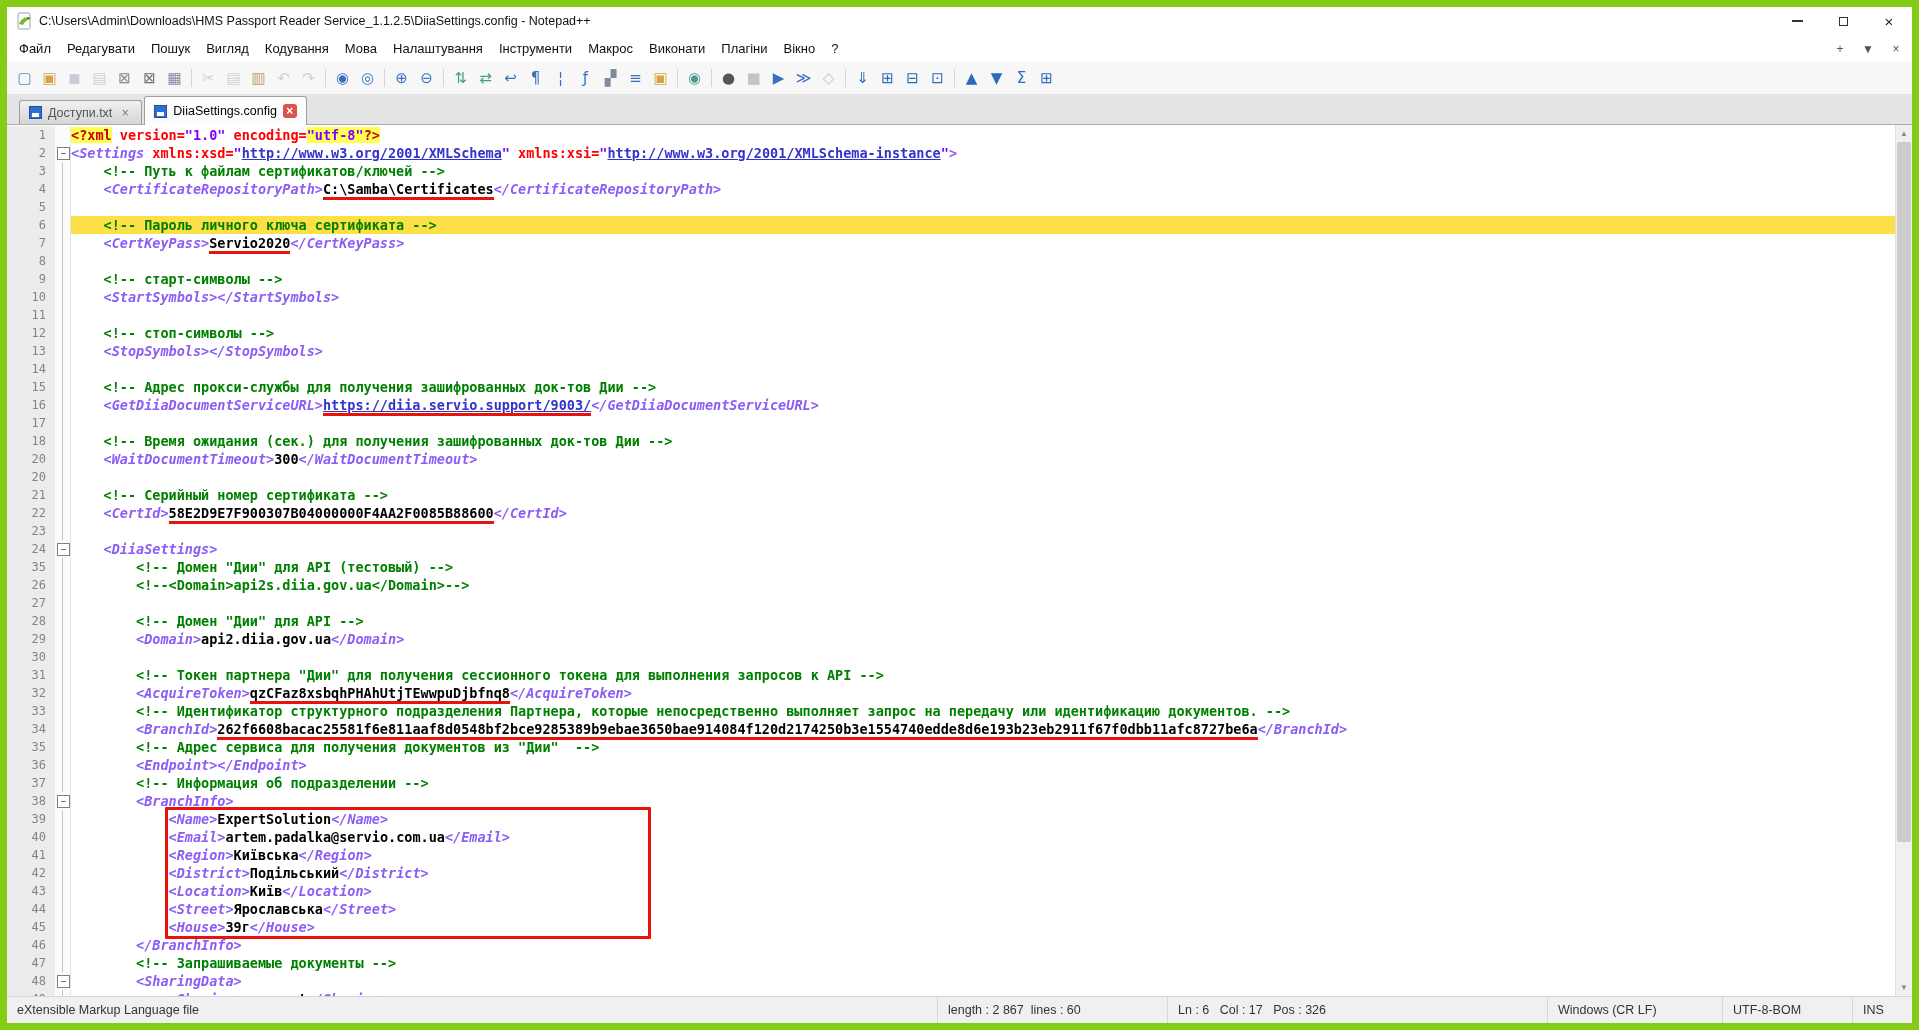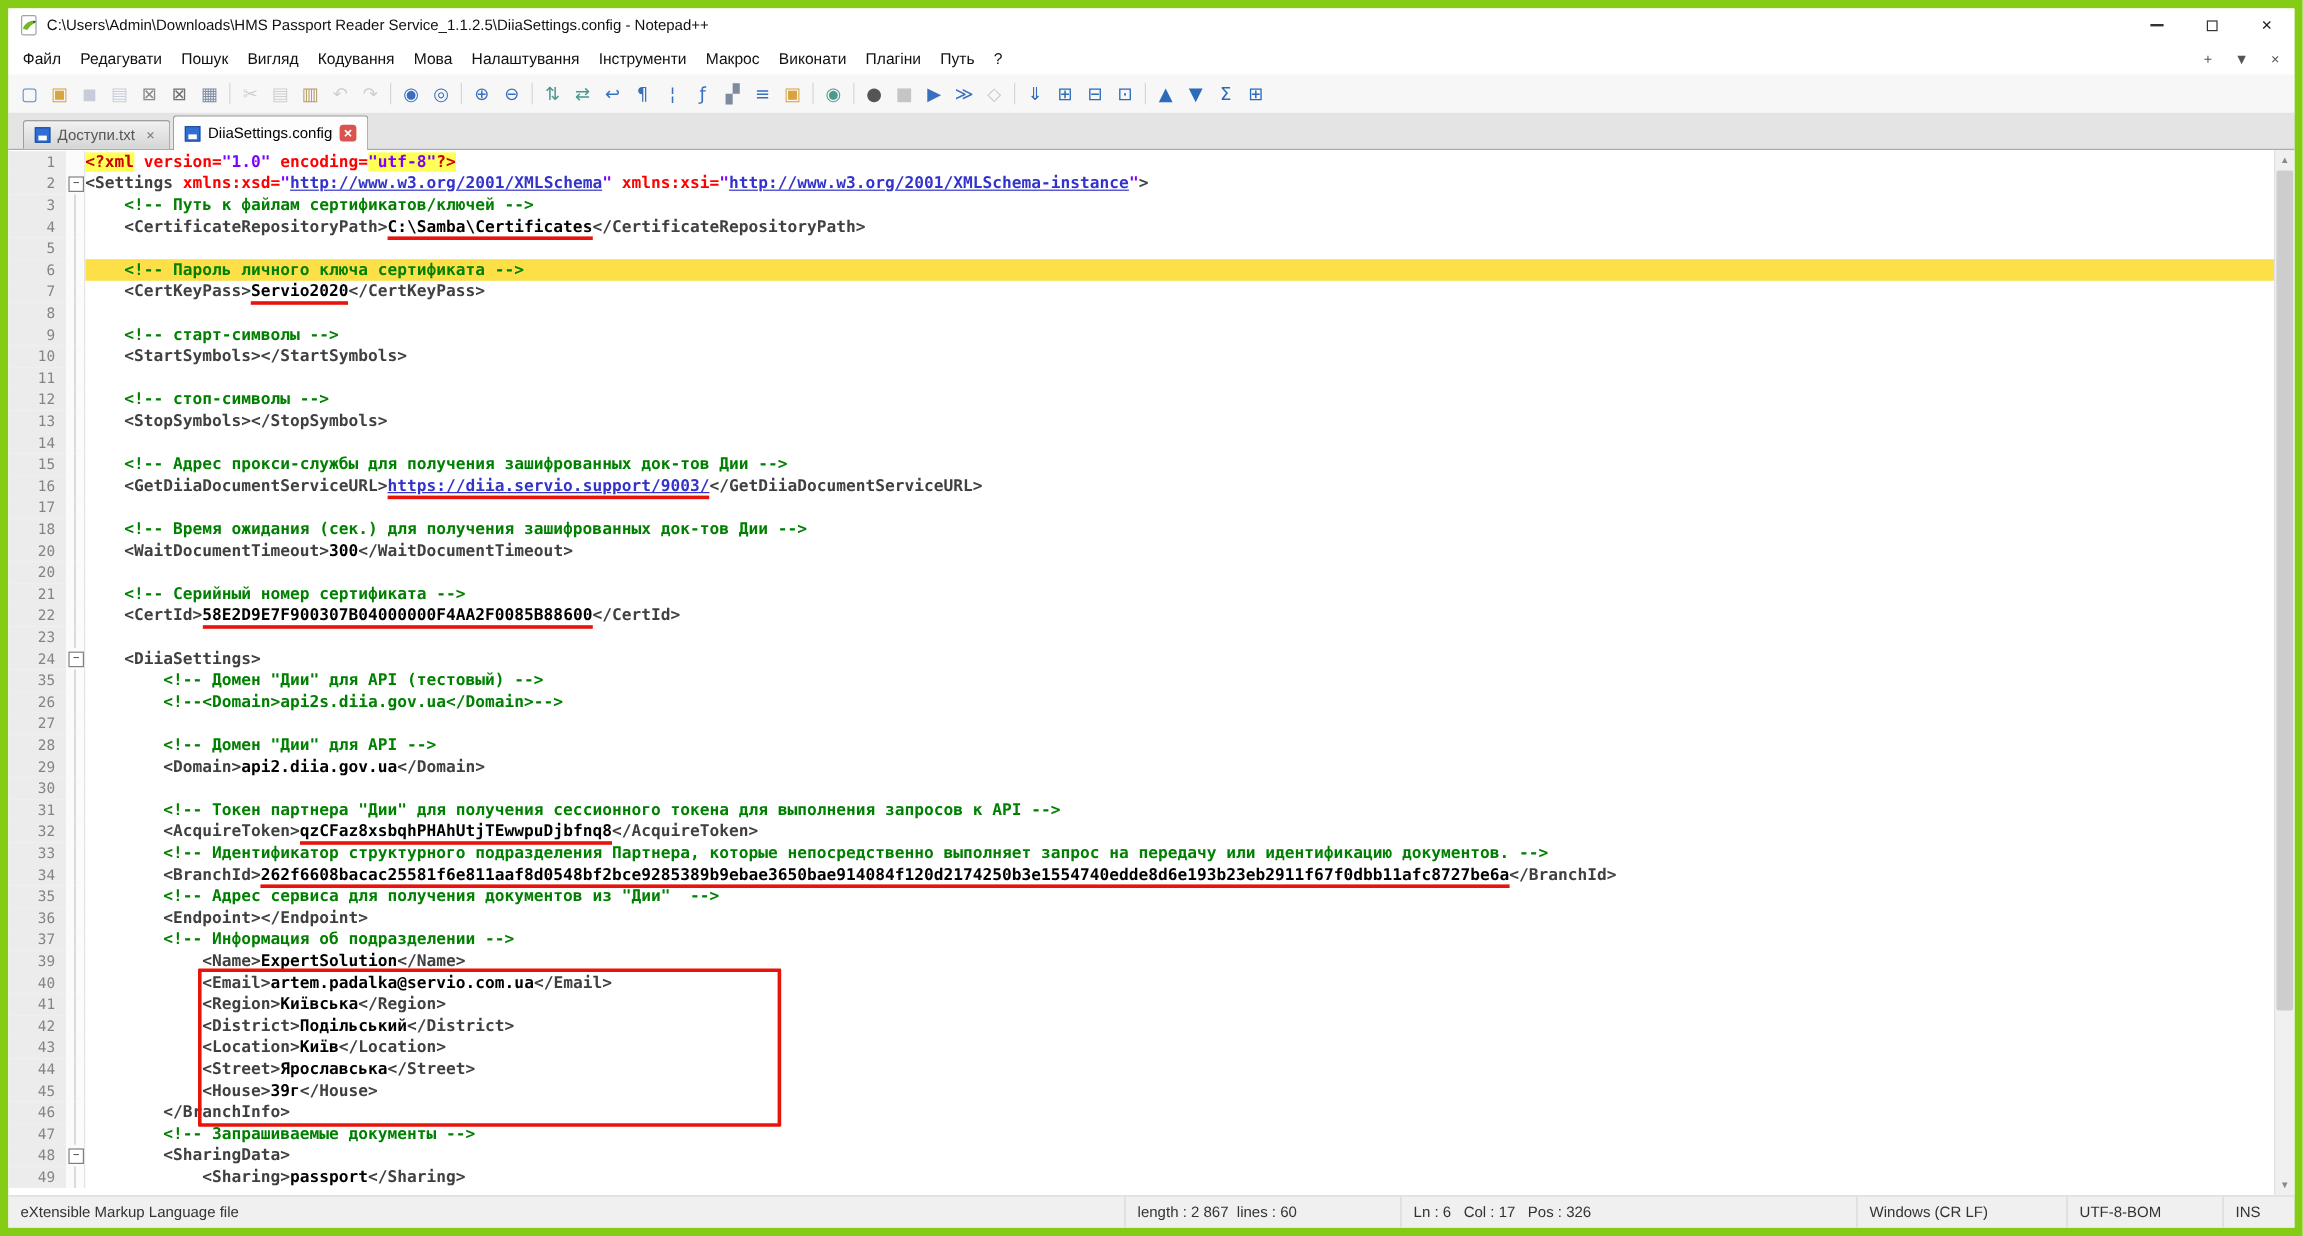--- a/index.html
+++ b/index.html
@@ -52,21 +52,21 @@
   .ln { width:48px; flex:0 0 auto; text-align:right; padding-right:9px; background:#ececec; color:#848484;
         font:12px/18px "DejaVu Sans Mono", monospace; }
   .fold { width:16px; flex:0 0 auto; background:#fbfbfb; border-right:1px solid #e4e4e4; position:relative; }
   .fold.line::before { content:""; position:absolute; left:7px; top:0; bottom:0; width:1px; background:#c6c6c6; }
   .fold.box::before { content:"−"; position:absolute; left:2px; top:3px; width:11px; height:11px;
         border:1px solid #808080; background:#fff; color:#404040; font:9px/10px "DejaVu Sans Mono", monospace;
         text-align:center; }
   .code { flex:1 1 auto; white-space:pre; font:700 13.5px/18px "DejaVu Sans Mono", monospace; color:#000; }
   .line.cur .code { background:#fde047; }
   .pl { color:#000; }
-  .tg { color:#404040; }
+  .tg { color:#8b5cf6;font-style:italic; }
   .at { color:#ff0000; }
   .st { color:#8000ff; }
   .ur { color:#3333cc; text-decoration:underline; }
   .cm { color:#008000; }
   .tx { color:#000; }
   .xd { color:#cc0000; background:#ffff55; }
   .hl { background:#ffff55; }
   .rl { border-bottom:3px solid #e8140c; }
 
   .anno-box { position:absolute; left:158px; width:486px; border:3px solid #e8140c; border-radius:1px; pointer-events:none; }
@@ -114,21 +114,21 @@
     <span class="menu-item">Редагувати</span>
     <span class="menu-item">Пошук</span>
     <span class="menu-item">Вигляд</span>
     <span class="menu-item">Кодування</span>
     <span class="menu-item">Мова</span>
     <span class="menu-item">Налаштування</span>
     <span class="menu-item">Інструменти</span>
     <span class="menu-item">Макрос</span>
     <span class="menu-item">Виконати</span>
     <span class="menu-item">Плагіни</span>
-    <span class="menu-item">Путь</span>
+    <span class="menu-item">Вікно</span>
     <span class="menu-item">?</span>
     <div class="menu-right">
       <span class="mrbtn">+</span>
       <span class="mrbtn">▼</span>
       <span class="mrbtn">×</span>
     </div>
   </div>
 
   <div class="toolbar">
       <div class="tb-btn">
@@ -452,20 +452,25 @@
           <div class="ln">36</div>
           <div class="fold line"></div>
           <div class="code"><span class="pl">        </span><span class="tg">&lt;Endpoint&gt;&lt;/Endpoint&gt;</span></div>
         </div>
         <div class="line">
           <div class="ln">37</div>
           <div class="fold line"></div>
           <div class="code"><span class="pl">        </span><span class="cm">&lt;!-- Информация об подразделении --&gt;</span></div>
         </div>
         <div class="line">
+          <div class="ln">38</div>
+          <div class="fold box"></div>
+          <div class="code"><span class="pl">        </span><span class="tg">&lt;BranchInfo&gt;</span></div>
+        </div>
+        <div class="line">
           <div class="ln">39</div>
           <div class="fold line"></div>
           <div class="code"><span class="pl">            </span><span class="tg">&lt;Name&gt;</span><span class="tx">ExpertSolution</span><span class="tg">&lt;/Name&gt;</span></div>
         </div>
         <div class="line">
           <div class="ln">40</div>
           <div class="fold line"></div>
           <div class="code"><span class="pl">            </span><span class="tg">&lt;Email&gt;</span><span class="tx">artem.padalka@servio.com.ua</span><span class="tg">&lt;/Email&gt;</span></div>
         </div>
         <div class="line">

